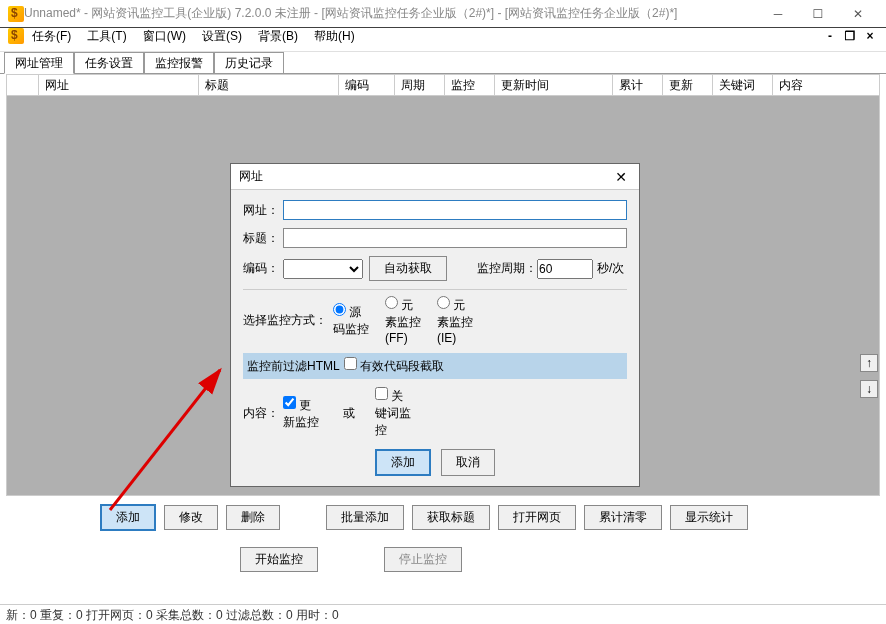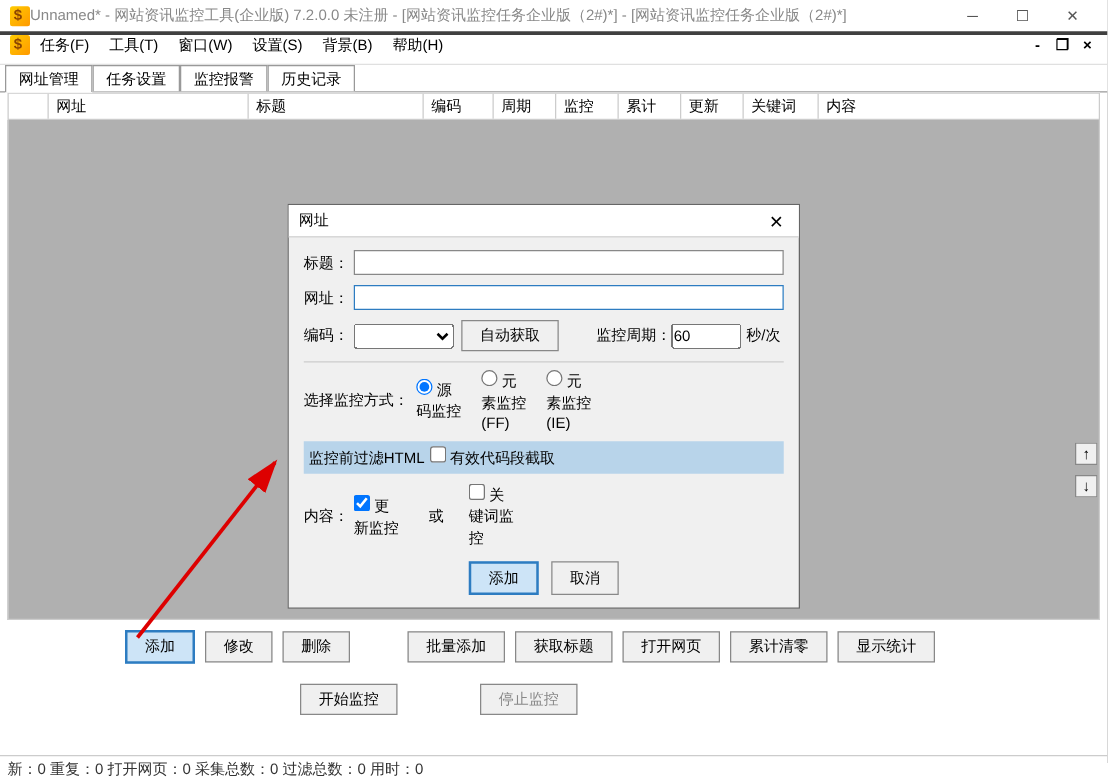--- a/index.html
+++ b/index.html
@@ -1,18 +1,18 @@
 <!DOCTYPE html>
 <html><head>
 <meta charset="utf-8">
 <style>
 * { box-sizing: border-box; margin: 0; padding: 0; font-family: "Microsoft YaHei", SimSun, Arial, sans-serif; font-size: 12px; }
 body { background: #fff; width: 886px; height: 624px; overflow: hidden; position: relative; }
 
-.titlebar { height: 28px; background: #fff; border-bottom: 3px solid #404040; display: flex; align-items: center; padding: 0 8px; }
+.titlebar { height: 28px; background: #fff; border-bottom: 1px solid #404040; display: flex; align-items: center; padding: 0 8px; }
 .titlebar .title { color: #888; flex: 1; }
 .titlebar .winbtns { display: flex; gap: 0; }
 .titlebar .winbtn { width: 40px; height: 28px; display: flex; align-items: center; justify-content: center; color: #555; cursor: pointer; }
 
 .menubar { height: 24px; background: #fff; display: flex; align-items: flex-start; padding: 0 8px; border-bottom: 1px solid #e0e0e0; }
 .menubar .item { padding: 0 8px; cursor: pointer; }
 .menubar .subwinbtns { margin-left: auto; display: flex; gap: 4px; }
 .menubar .subwinbtn { width: 16px; height: 16px; display: flex; align-items: center; justify-content: center; cursor: pointer; font-weight: bold; }
 
 .tabs { height: 22px; display: flex; border-bottom: 1px solid #999; background: #fff; padding-left: 4px; }
@@ -92,20 +92,21 @@
 
 <div class="content">
 
   <div class="tableheader">
     <div class="th" style="width:32px"></div>
     <div class="th" style="width:160px">网址</div>
     <div class="th" style="width:140px">标题</div>
     <div class="th" style="width:56px">编码</div>
     <div class="th" style="width:50px">周期</div>
     <div class="th" style="width:50px">监控</div>
+    <div class="th" style="width:118px">更新时间</div>
     <div class="th" style="width:50px">累计</div>
     <div class="th" style="width:50px">更新</div>
     <div class="th" style="width:60px">关键词</div>
     <div class="th" style="width:50px;border-right:none">内容</div>
   </div>
   <div class="tablebody"></div>
 
   <div class="watermark">
     <span>安下载</span>
     <small>anxz.com</small>
@@ -137,26 +138,26 @@
 
 <div class="statusbar">新：0  重复：0  打开网页：0  采集总数：0  过滤总数：0  用时：0</div>
 
 <div class="dialog">
   <div class="dlg-title">
     <span class="txt">网址</span>
     <span class="close">✕</span>
   </div>
   <div class="dlg-body">
     <div class="row">
+      <label>网址：</label>
+      <input type="text" class="hl" value="" style="">
+    </div>
+    <div class="row">
       <label>标题：</label>
       <input type="text" value="" style="">
-    </div>
-    <div class="row">
-      <label>网址：</label>
-      <input type="text" class="hl" value="" style="">
     </div>
     <div class="row">
       <label>编码：</label>
       <select style="width:80px;height:20px"><option></option></select>
       <button class="btn" style="margin-left:6px">自动获取</button>
       <span style="margin-left:30px">监控周期：</span>
       <input type="number" style="width: 56px; height: 20px;" value="60">
       <span style="margin-left:4px">秒/次</span>
     </div>
     <div class="sep"></div>

